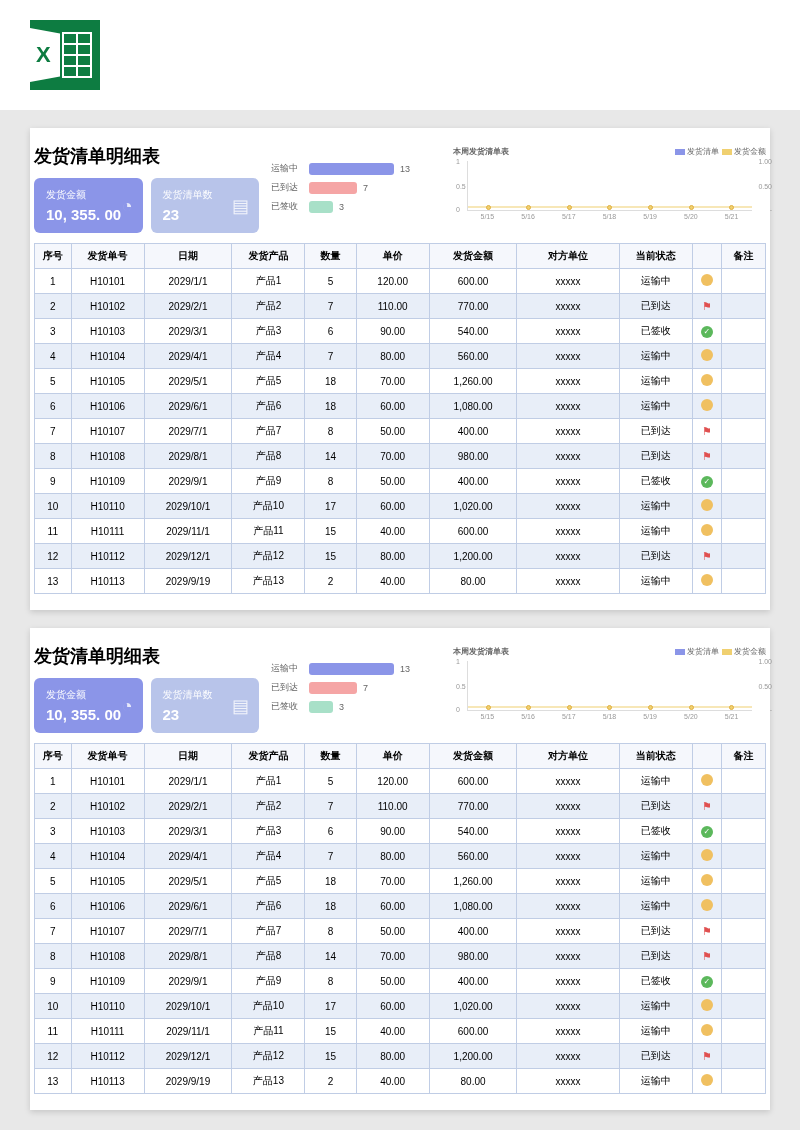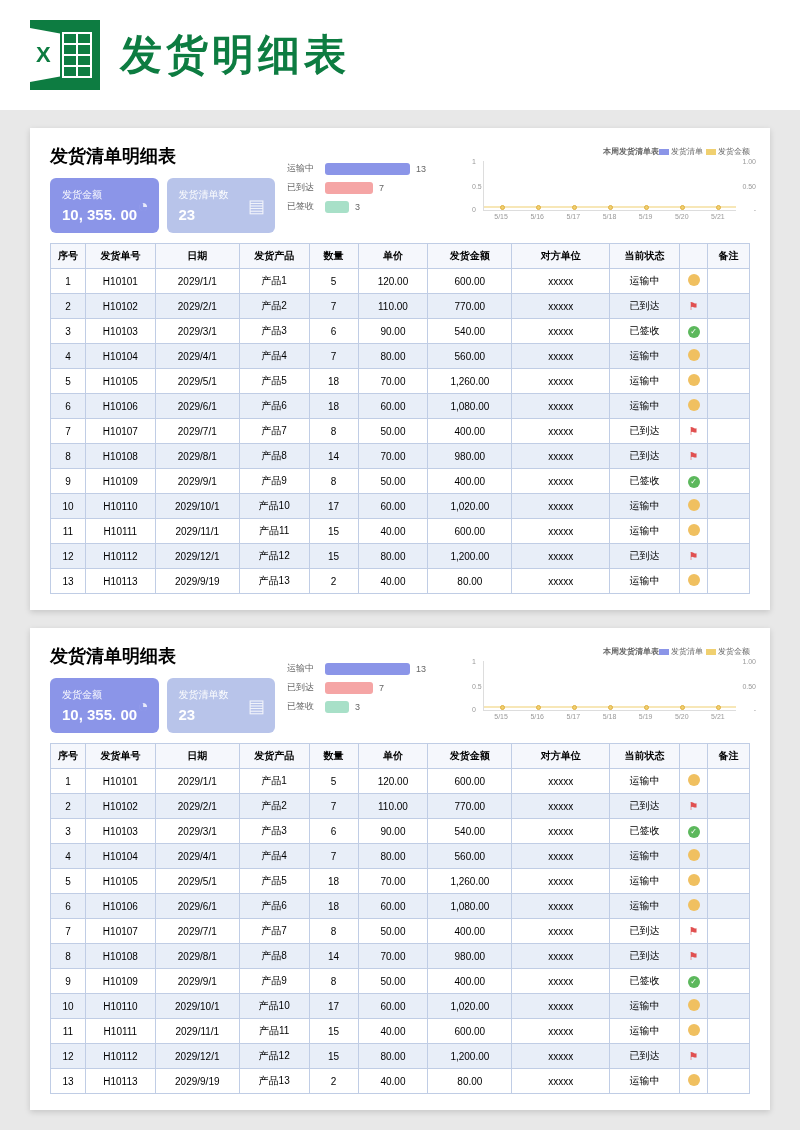--- a/index.html
+++ b/index.html
@@ -5,41 +5,41 @@
 *{margin:0;padding:0;box-sizing:border-box}
 body{font-family:"Microsoft YaHei",Arial,sans-serif;background:#e8e8e8;width:800px}
 .header{background:#fff;padding:20px 30px;display:flex;align-items:center;gap:20px}
 .excel-icon{width:70px;height:70px;background:#0d7c41;position:relative;display:flex;align-items:center;justify-content:center}
 .excel-icon::before{content:"";position:absolute;left:0;top:8px;bottom:8px;width:30px;background:#fff;clip-path:polygon(0 0,100% 10%,100% 90%,0 100%)}
 .excel-icon .x{position:absolute;left:6px;color:#0d7c41;font-weight:bold;font-size:22px;z-index:2}
 .excel-icon .sheet{position:absolute;right:8px;top:12px;bottom:12px;width:30px;background:#fff;display:grid;grid-template-columns:1fr 1fr;grid-template-rows:repeat(4,1fr);gap:2px;padding:2px}
 .excel-icon .sheet div{background:#0d7c41}
 .header-text h1{color:#0d7c41;font-size:42px;font-weight:bold;letter-spacing:4px}
 .header-text p{color:#0d7c41;font-size:16px;margin-top:4px}
-.page{background:#fff;margin:18px 30px;padding:16px 20px;box-shadow:0 2px 6px rgba(0,0,0,0.15)}
+.page{background:#fff;margin:18px 30px;padding:16px 4px;box-shadow:0 2px 6px rgba(0,0,0,0.15)}
 .page-top{display:flex;gap:12px;margin-bottom:10px}
 .left-block{flex:0 0 225px}
 .title{font-size:18px;font-weight:bold;margin-bottom:10px}
 .cards{display:flex;gap:8px}
 .card{flex:1;border-radius:6px;padding:10px 12px;color:#fff;position:relative;min-height:54px}
 .card.blue{background:#8b95e8}
 .card.light{background:#b8c4ea}
 .card-label{font-size:10px;opacity:0.95}
 .card-value{font-size:15px;font-weight:bold;margin-top:4px}
 .card-icon{position:absolute;right:10px;top:50%;transform:translateY(-50%);font-size:18px;opacity:0.8}
 .status-bars{flex:0 0 170px;padding-top:18px}
 .bar-row{display:flex;align-items:center;gap:6px;margin-bottom:6px;font-size:9px}
 .bar-label{width:32px;color:#666}
 .bar{height:12px;border-radius:3px}
 .bar.b1{background:#8b95e8;width:85px}
 .bar.b2{background:#f5a5a5;width:48px}
 .bar.b3{background:#a8e0c8;width:24px}
 .bar-val{color:#666;font-size:9px}
 .chart{flex:1;padding-top:2px;font-size:8px;color:#666}
-.chart-head{display:flex;justify-content:flex-end;margin-bottom:4px}
+.chart-head{display:flex;justify-content:space-between;margin-bottom:4px}
 .chart-title{font-weight:bold}
 .legend{display:flex;gap:3px;font-size:8px}
 .legend span{display:flex;align-items:center;gap:2px}
 .leg-box{width:10px;height:6px;display:inline-block}
 .leg-box.a{background:#8b95e8}
 .leg-box.b{background:#f0d070}
 .chart-body{height:50px;position:relative;border-left:1px solid #ddd;border-bottom:1px solid #ddd;margin:4px 14px 0 14px}
 .y-ax{position:absolute;left:-12px;font-size:7px;color:#999}
 .y-ax.t{top:-3px}.y-ax.m{top:22px}.y-ax.b{bottom:-3px}
 .y-ax2{position:absolute;right:-20px;font-size:7px;color:#999}
@@ -70,21 +70,20 @@
         <div></div>
         <div></div>
         <div></div>
         <div></div>
         <div></div>
         <div></div>
         <div></div>
       </div>
   </div>
   <div class="header-text">
-    <h1>发货明细表</h1>
   </div>
 </div>
 
 <div id="pages">
     <div class="page" style="position:relative">
     <div class="page-top">
       <div class="left-block">
         <div class="title">发货清单明细表</div>
         <div class="cards">
           <div class="card blue">

